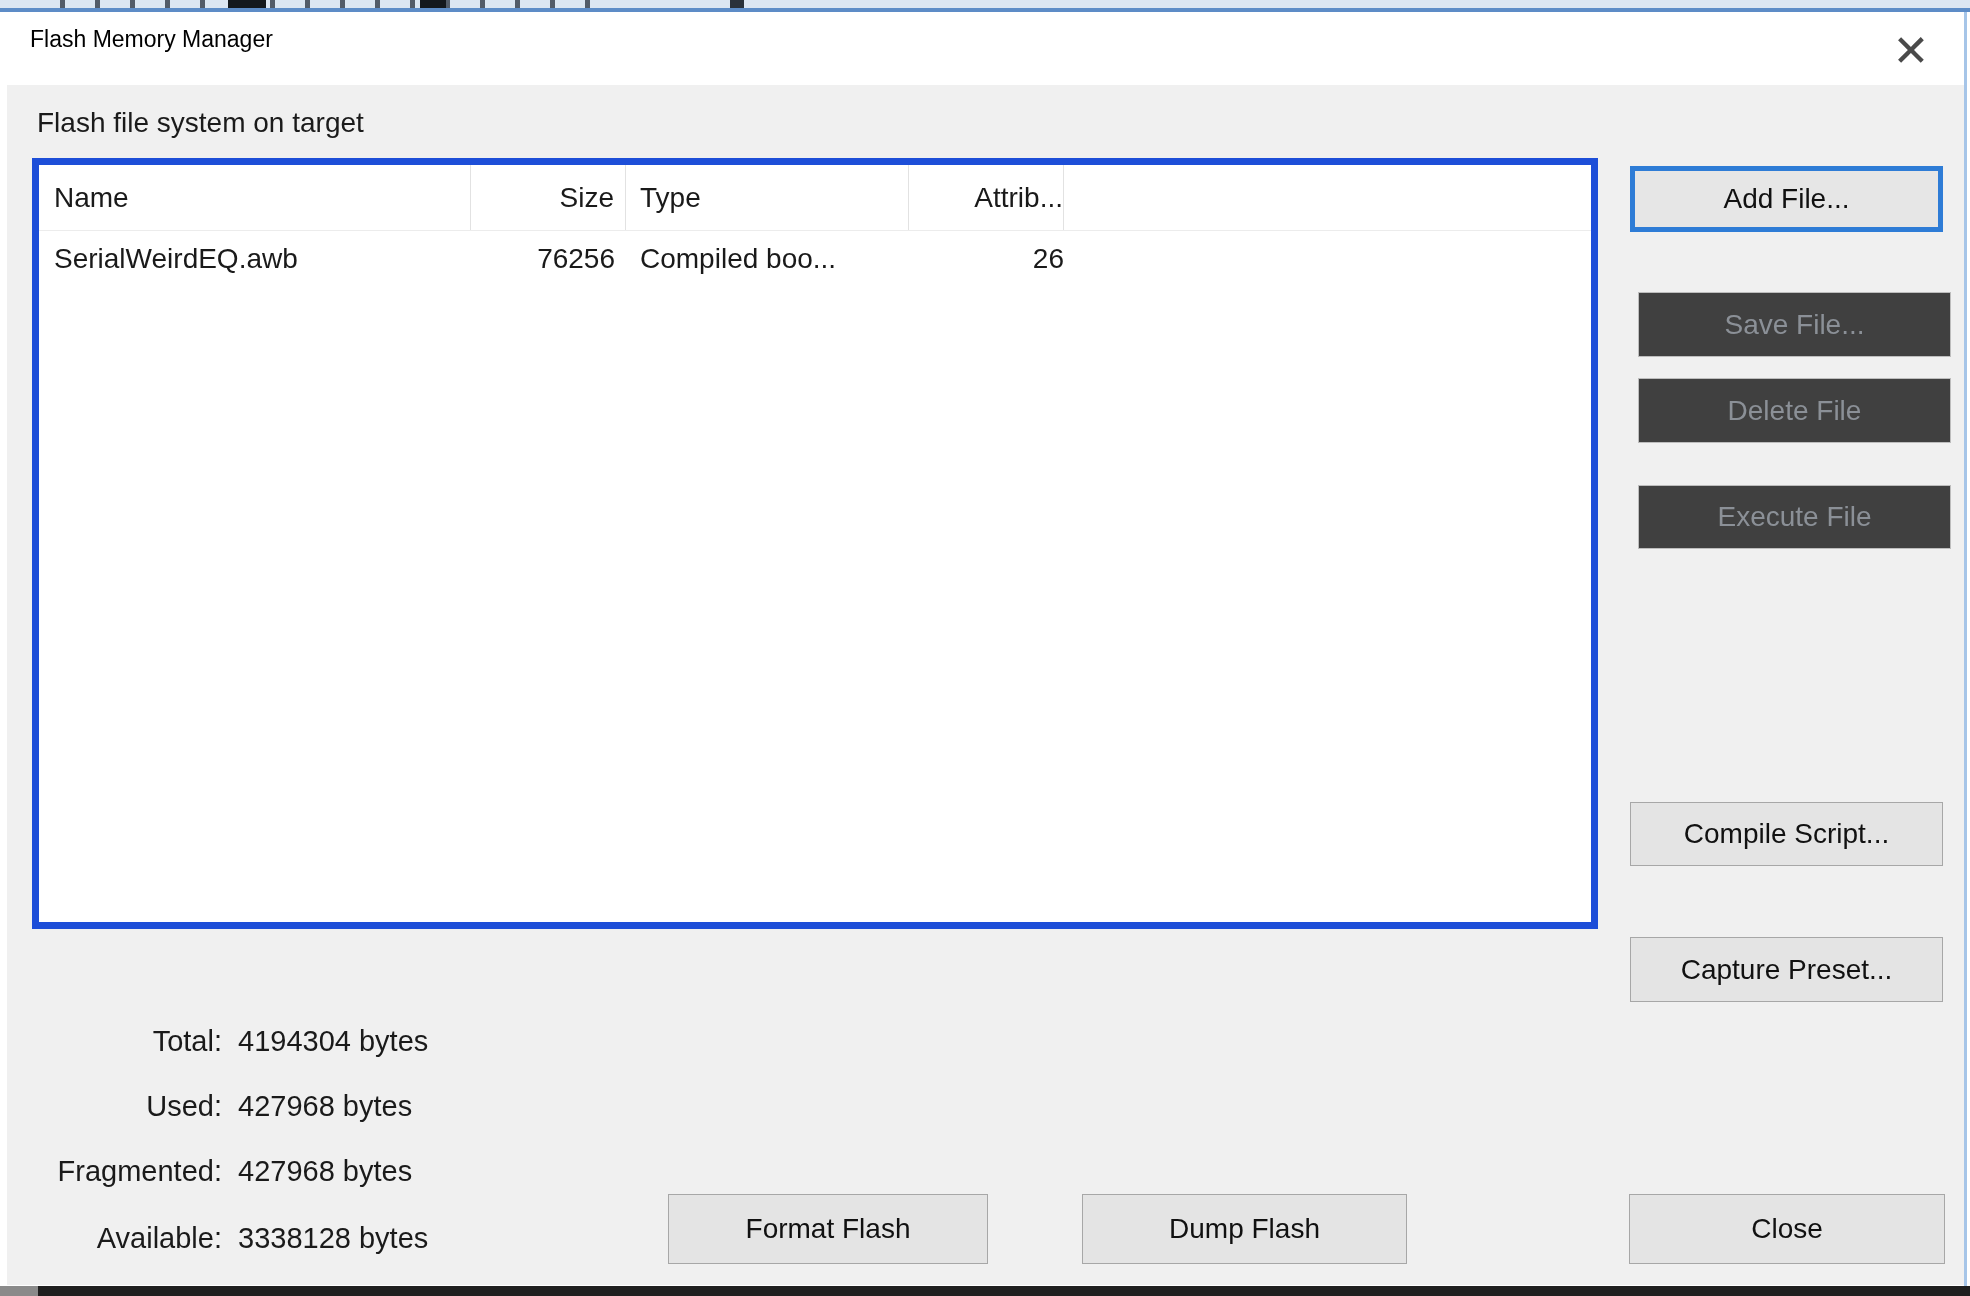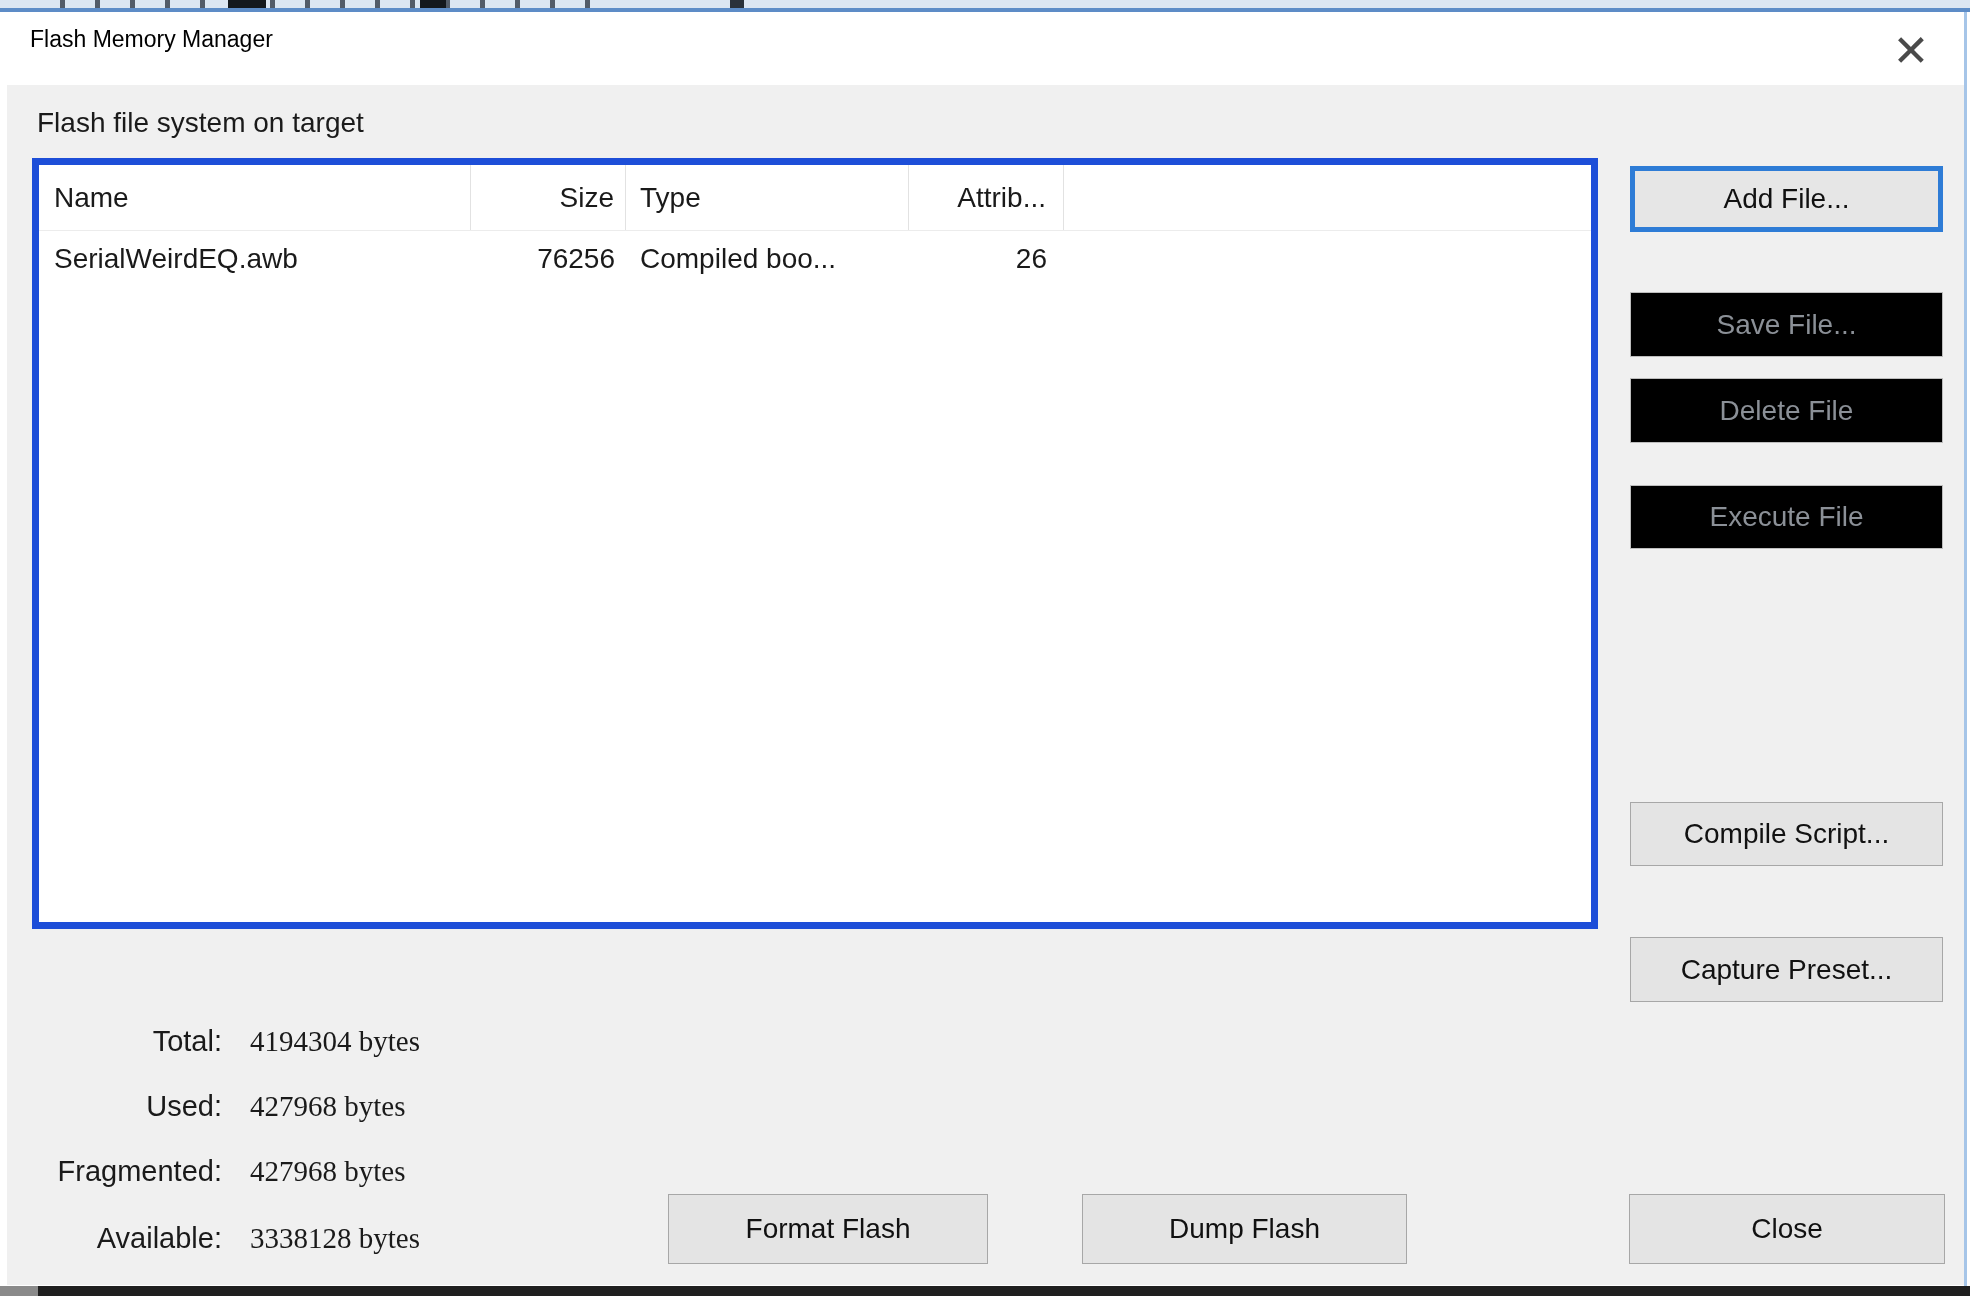--- a/index.html
+++ b/index.html
@@ -35,45 +35,45 @@
   #file-list { position:absolute; left:25px; top:73px; width:1566px; height:771px;
                background:#ffffff; border:7px solid #1d4ed8; }
   .lv-row { display:flex; width:100%; }
   .lv-header { height:66px; border-bottom:1px solid #ececec; }
   .lv-cell { display:flex; align-items:center; font-size:28px; overflow:hidden; white-space:nowrap; }
   .lv-header .lv-cell { border-right:1px solid #e2e2e2; }
   .lv-header .lv-cell.filler { border-right:none; }
   .c-name   { width:432px; padding-left:15px; justify-content:flex-start; }
   .c-size   { width:155px; padding-right:11px; justify-content:flex-end; }
   .c-type   { width:283px; padding-left:14px; justify-content:flex-start; }
-  .c-attrib { width:155px; padding-right:17px; justify-content:flex-end; }
+  .c-attrib { width:155px; justify-content:flex-end; }
   .c-fill   { flex:1; }
   .lv-data { height:55px;text-align:right; }
 
   
   .btn { position:absolute; display:flex; align-items:center; justify-content:center;
          font-family:"Liberation Sans", sans-serif; font-size:28px; color:#111111;
          background:#e4e4e4; border:1px solid #a7a7a7; cursor:pointer; }
   .btn.focused  { border:5px solid #2e7cd6; background:#e6e6e6; }
-  .btn.disabled { background:#000000; border:1px solid #bdbdbd; color:#8b9097; cursor:default; }
+  .btn.disabled { background:#404040; border:1px solid #bdbdbd; color:#8b9097; cursor:default;margin-left:8px; }
 
   #btn-add     { left:1623px; top:81px;   width:313px; height:66px; }
   #btn-save    { left:1623px; top:207px;  width:313px; height:65px; }
   #btn-delete  { left:1623px; top:293px;  width:313px; height:65px; }
   #btn-execute { left:1623px; top:400px;  width:313px; height:64px; }
   #btn-compile { left:1623px; top:717px;  width:313px; height:64px; }
   #btn-capture { left:1623px; top:852px;  width:313px; height:65px; }
   #btn-format  { left:661px;  top:1109px; width:320px; height:70px; }
   #btn-dump    { left:1075px; top:1109px; width:325px; height:70px; }
   #btn-close   { left:1622px; top:1109px; width:316px; height:70px; }
 
   
   .stat-row { position:absolute; left:0; height:36px; line-height:36px; font-size:29px; white-space:nowrap; }
   .stat-row .s-label { display:inline-block; width:215px; text-align:right; }
-  .stat-row .s-value { margin-left:28px;font-family:Liberation Serif, serif; }
+  .stat-row .s-value { margin-left:16px; }
   #stat-0 { top:938px; }
   #stat-1 { top:1003px; }
   #stat-2 { top:1068px; }
   #stat-3 { top:1135px; }
 
   
   #bottom-strip { position:absolute; left:0; top:1286px; width:1970px; height:10px; background:#1f1f1f; }
   #bottom-strip .gray { position:absolute; left:0; top:0; width:38px; height:10px; background:#8a8a8a; }
 </style>
 </head>

